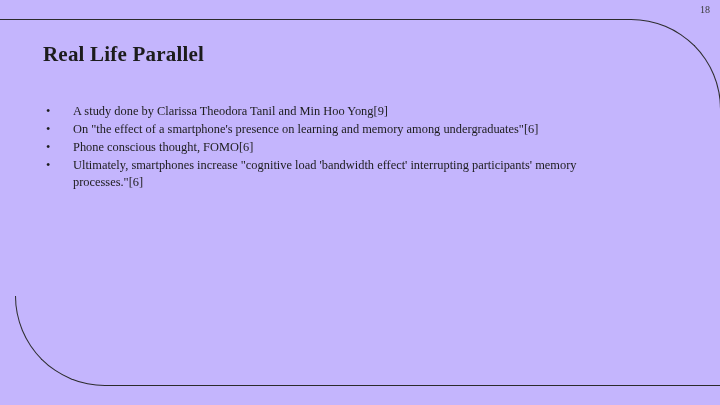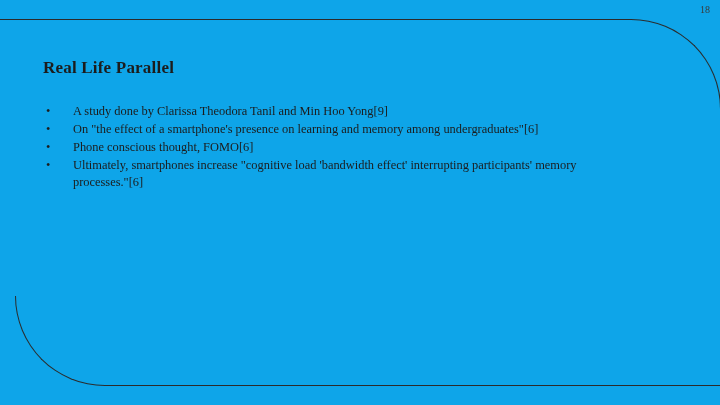--- a/index.html
+++ b/index.html
@@ -10,21 +10,21 @@
     width: 720px;
     height: 405px;
     background: #f4f0ec;
     font-family: "Liberation Serif", serif;
     overflow: hidden;
   }
   .slide {
     position: relative;
     width: 720px;
     height: 405px;
-    background: #0ea5e9;
+    background: #c4b5fd;
     overflow: hidden;
   }
   
   .line-top {
     position: absolute;
     left: 0;
     top: 19px;
     width: 632px;
     height: 0;
     border-top: 1.5px solid #2b2b2b;
@@ -73,22 +73,22 @@
     position: absolute;
     right: 10px;
     top: 4px;
     font-size: 10px;
     color: #3a3a3a;
     font-family: "Liberation Serif", serif;
   }
   .title {
     position: absolute;
     left: 43px;
-    top: 58px;
-    font-size: 17px;
+    top: 42px;
+    font-size: 21px;
     font-weight: bold;
     color: #1c1c1c;
     letter-spacing: 0.2px;
     font-family: "Liberation Serif", serif;
   }
   .bullets {
     position: absolute;
     left: 43px;
     top: 103px;
     width: 560px;

